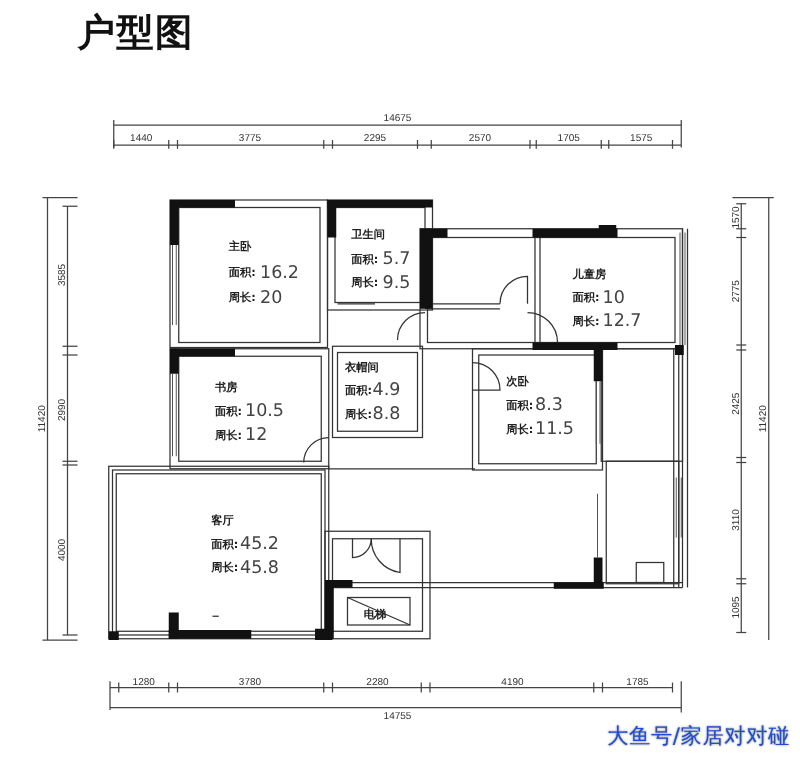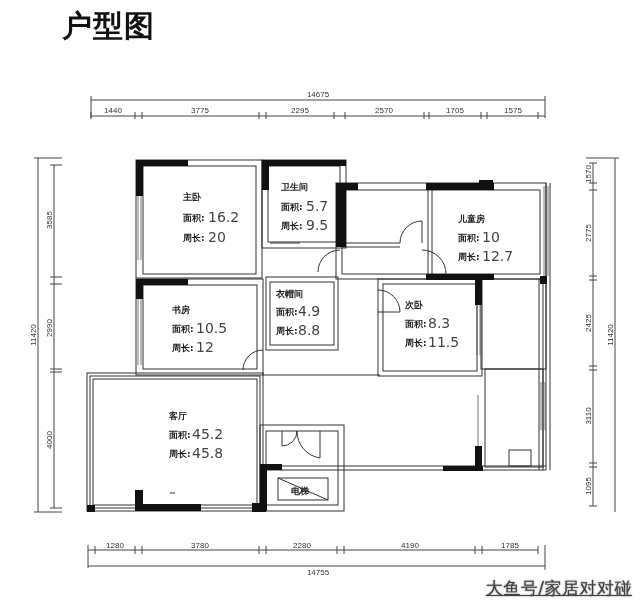--- a/index.html
+++ b/index.html
@@ -5,22 +5,22 @@
   html, body { margin: 0; padding: 0; background: #ffffff; }
   body { width: 640px; height: 608px; position: relative; overflow: hidden;
          font-family: "DejaVu Sans", sans-serif; color: #222; }
   .title { position: absolute; left: 22px; top: 6px; font-size: 30px; font-weight: bold;
            letter-spacing: 1px; color: #111; margin-left: 40px; }
   svg { position: absolute; left: 0; top: 0; }
   .dim { font-family: "Liberation Sans", sans-serif; font-size: 8px; fill: #333; }
   .room-name { font-family: "DejaVu Sans", sans-serif; font-size: 9px; fill: #222; font-weight: bold; }
   .room-lbl  { font-family: "DejaVu Sans", sans-serif; font-size: 9px; fill: #222; font-weight: bold; }
   .room-val  { font-family: "DejaVu Sans", sans-serif; font-size: 14px; fill: #444; }
-  .wm { position: absolute; right: 8px; bottom: 8px; font-size: 17px; color: #404040;
-        text-shadow: 0 0 2px #999, 0 0 1px #888; letter-spacing: 0.5px; text-decoration: underline; }
+  .wm { position: absolute; right: 8px; bottom: 8px; font-size: 17px; color: #1d4ed8;
+        text-shadow: 0 0 2px #999, 0 0 1px #888; letter-spacing: 0.5px; }
 </style>
 </head>
 <body>
 
 <div class="title">户型图</div>
 
 <svg width="640" height="608" viewBox="0 0 640 608">
   <g stroke="#444" stroke-width="1" fill="none">
 
     <line x1="91" y1="100" x2="545" y2="100"></line>

